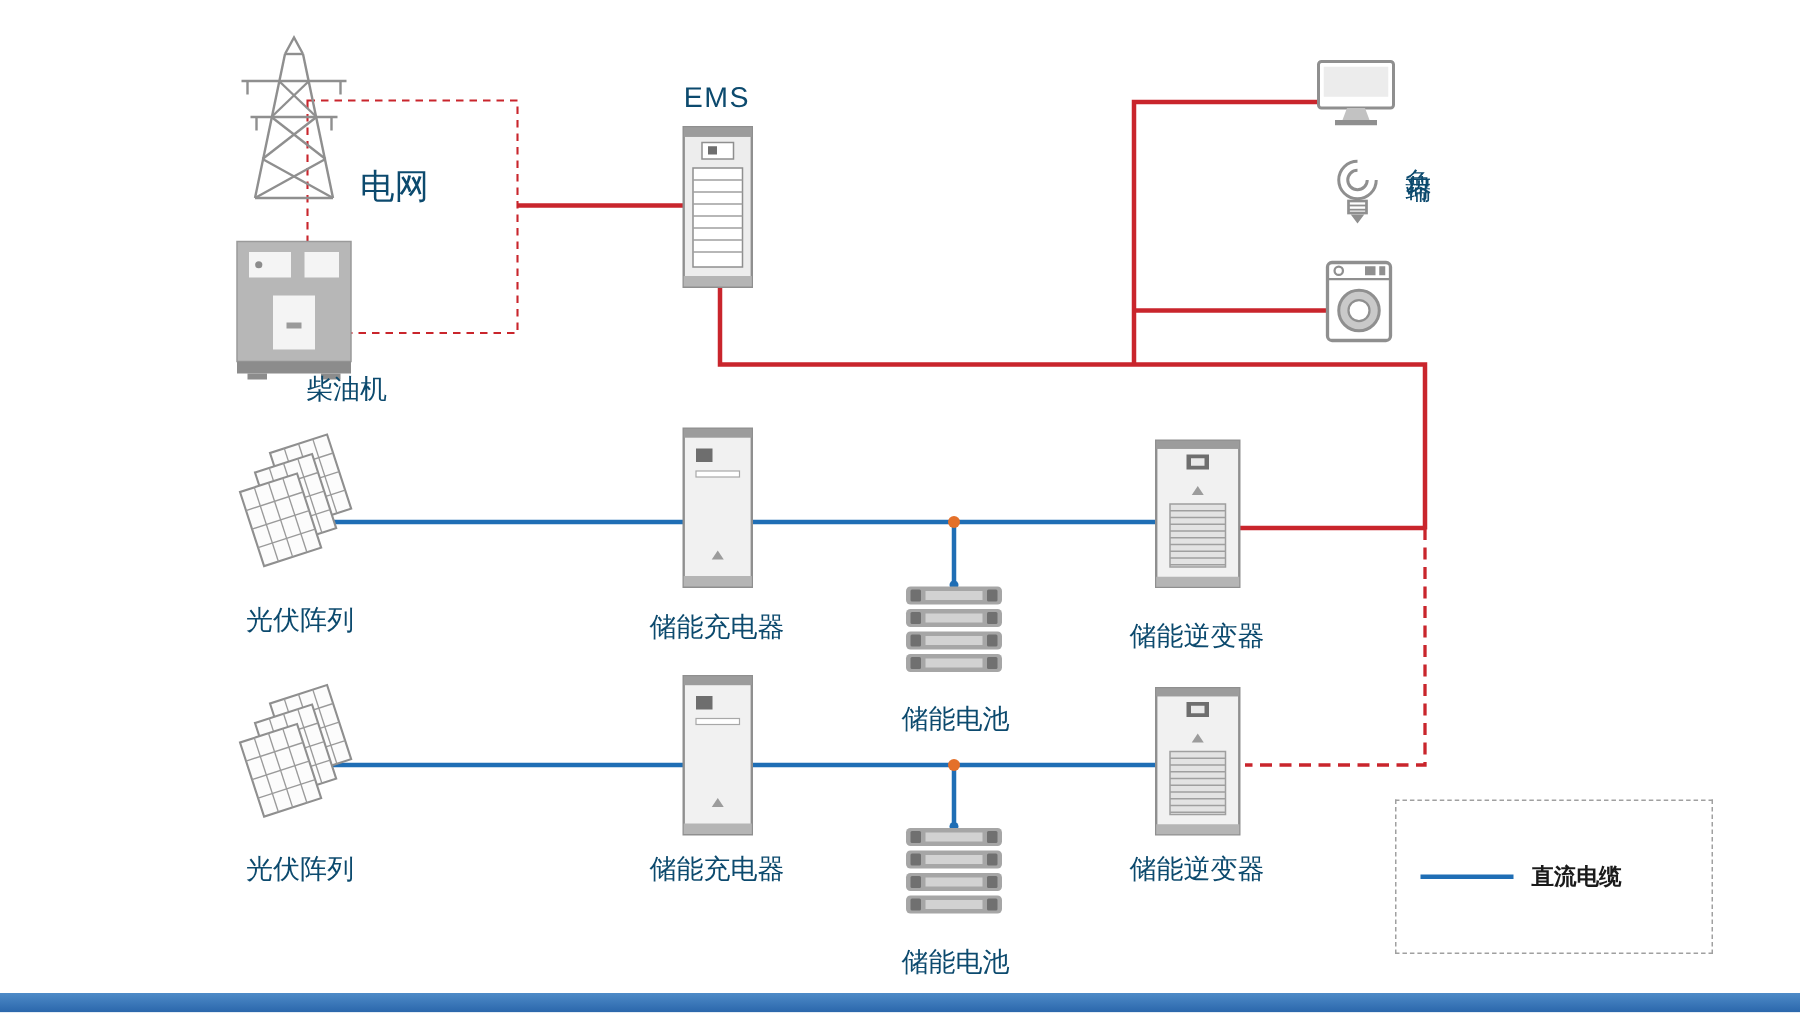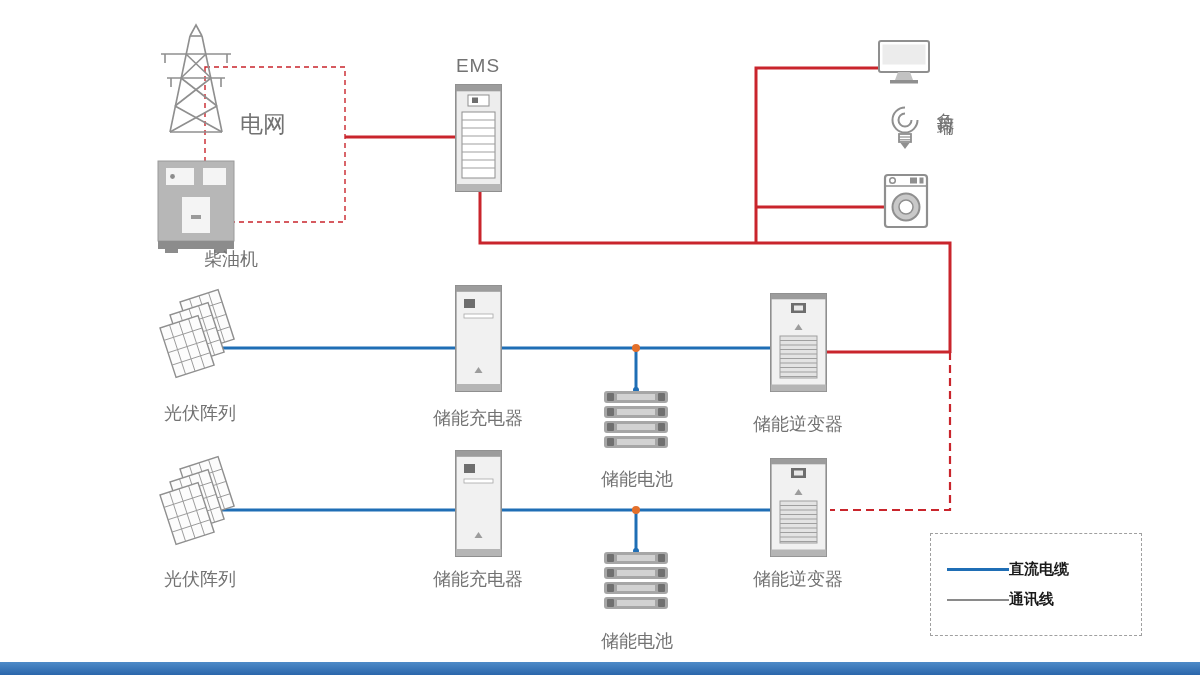--- a/index.html
+++ b/index.html
@@ -2,32 +2,32 @@
 <html><head>
 <meta charset="utf-8">
 <style>
   html,body{margin:0;padding:0;background:#ffffff;}
   #stage{
     position:relative;width:1200px;height:675px;background:#ffffff;overflow:hidden;
     font-family:"Liberation Sans","DejaVu Sans",sans-serif;
   }
   svg{position:absolute;left:0;top:0;}
   .label{
-    position:absolute;font-size:18px;color:#737373;white-space:nowrap;
+    position:absolute;font-size:18px;color:#0c4a6e;white-space:nowrap;
     font-family:"Liberation Sans","DejaVu Sans",sans-serif;
   }
   .centered{transform:translateX(-50%);}
   .vertical{writing-mode:vertical-rl;letter-spacing:3px;font-size:17px;}
   .ems-title{font-size:19px;letter-spacing:1px;}
   .legend{
     position:absolute;left:930px;top:533px;width:212px;height:103px;
     border:1.5px dashed #a0a0a0;box-sizing:border-box;
     display:flex;flex-direction:column;justify-content:center;gap:11px;padding:0 16px;
   }
-  .legend-row{display:flex;align-items:center;}
+  .legend-row{display:flex;align-items:center;gap:12px;}
   .legend-line{width:62px;height:3px;flex:0 0 auto;}
   .legend-line.dc{background:#1f6eb5;}
   .legend-line.ac{background:#c9252c;}
   .legend-line.comm{background:#8a8a8a;height:2px;}
   .legend-label{font-size:15px;font-weight:700;color:#1a1a1a;}
   .footer-bar{
     position:absolute;left:0;bottom:0;width:100%;height:13px;
     background:linear-gradient(180deg,#4e8bc8 0%,#2a66ab 100%);
   }
 </style>
@@ -228,20 +228,16 @@
   <div class="label centered" style="left:200px;top:567px">光伏阵列</div>
   <div class="label centered" style="left:478px;top:567px">储能充电器</div>
   <div class="label centered" style="left:637px;top:629px">储能电池</div>
   <div class="label centered" style="left:798px;top:567px">储能逆变器</div>
 
   <div class="legend">
     <div class="legend-row">
       <span class="legend-line dc"></span>
       <span class="legend-label">直流电缆</span>
     </div>
-    <div class="legend-row">
-      <span class="legend-line comm"></span>
-      <span class="legend-label">通讯线</span>
-    </div>
   </div>
 
   <div class="footer-bar"></div>
 </div>
 
 </body></html>

